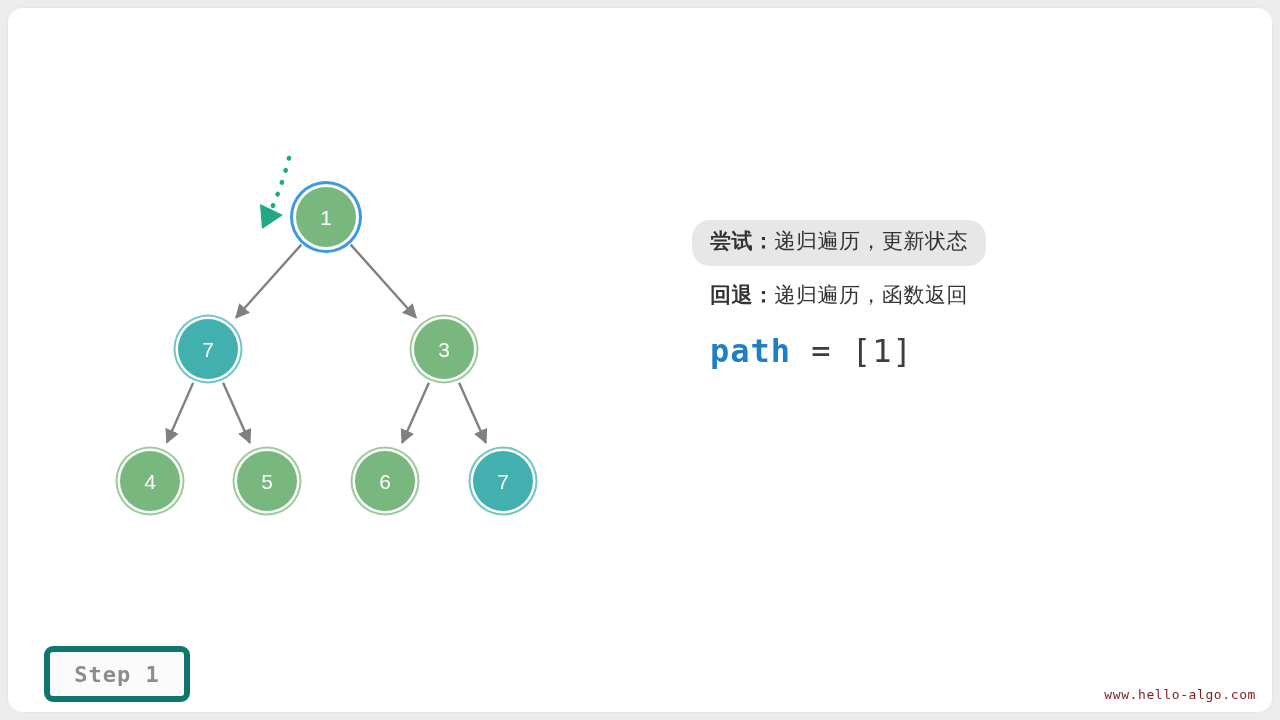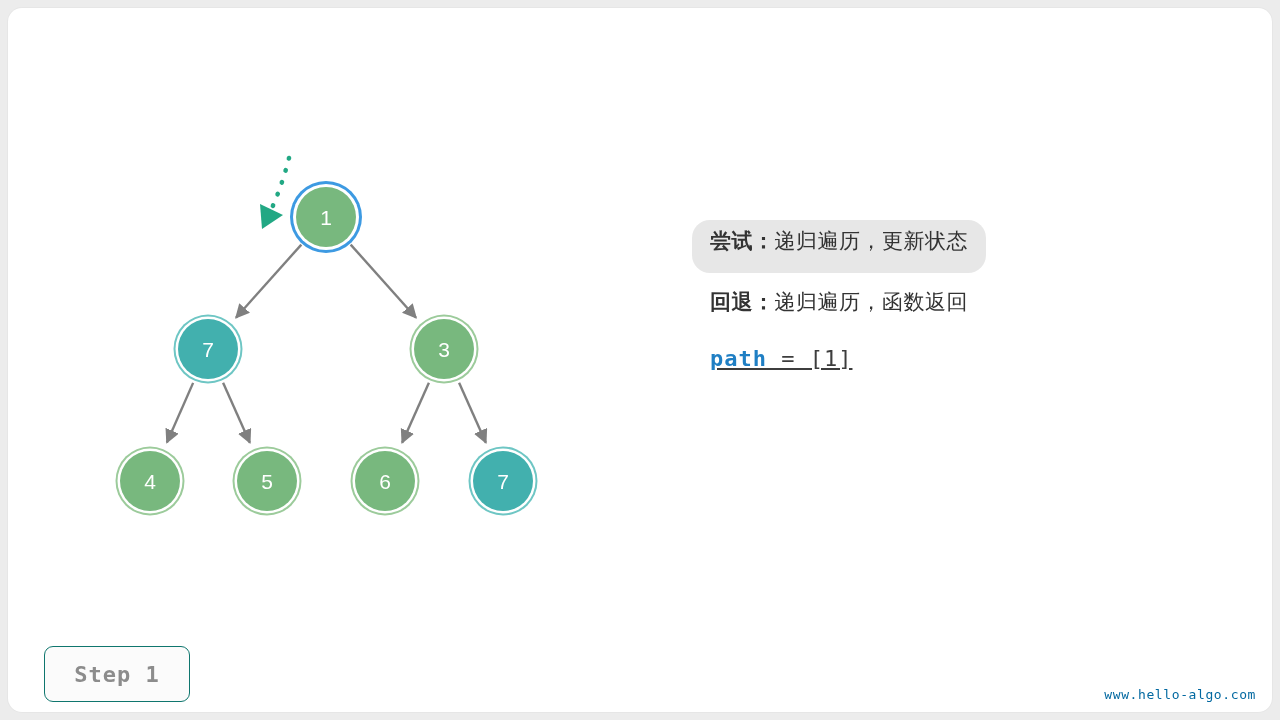--- a/index.html
+++ b/index.html
@@ -30,55 +30,54 @@
     box-sizing:border-box;
   }
   .node.green{background:#78b87e;box-shadow:0 0 0 2.5px #ffffff,0 0 0 4.5px #9ccb9b;}
   .node.teal{background:#42b0ae;box-shadow:0 0 0 2.5px #ffffff,0 0 0 4.5px #6ec6c4;}
   .node.sel{background:#78b87e;box-shadow:0 0 0 3px #ffffff,0 0 0 6px #3d9ae2;}
   
   #panel{position:absolute;left:684px;top:212px;width:520px;}
   .cn-line{
     font-family:Liberation Sans, sans-serif;
     font-size:21px;color:#333333;
-    padding:7px 18px 18px 18px;
+    padding:7px 18px 11px 18px;
     display:inline-block;
     white-space:nowrap;
     border-radius:18px;
     letter-spacing:0.5px;
   }
   .cn-line.hl{background:#e7e7e7;}
   .cn-line b{font-weight:bold;}
   .code-line{
     font-family:"DejaVu Sans Mono","Liberation Mono",monospace;
-    font-size:22px;color:#3d3d3d;
+    font-size:32px;color:#3d3d3d;
     padding:6px 18px;
     white-space:pre;
     letter-spacing:1px;
-    text-decoration:underline;
   }
   .kw-blue{color:#1f7fc4;font-weight:bold;}
   .kw-teal{color:#2f9e8d;font-weight:bold;}
   
   #step{
     position:absolute;left:36px;top:638px;
     width:146px;height:56px;
-    border:1px solid #0f766e;border-radius:9px;
+    border:6px solid #0f766e;border-radius:9px;
     background:#fbfbfb;
     display:flex;align-items:center;justify-content:center;
     font-family:"DejaVu Sans Mono","Liberation Mono",monospace;
     font-size:22px;font-weight:bold;color:#8c8c8c;
     letter-spacing:1px;
     box-sizing:border-box;
   }
   
   #wm{
     position:absolute;right:16px;bottom:10px;
     font-family:"DejaVu Sans Mono","Liberation Mono",monospace;
-    font-size:13px;color:#0369a1;letter-spacing:0.6px;
+    font-size:13px;color:#7f1d1d;letter-spacing:0.6px;
   }
 </style>
 </head>
 <body>
 
 <div id="card">
 
   <div id="tree">
 
     <svg width="660" height="560" style="position:absolute;left:0;top:0;">

